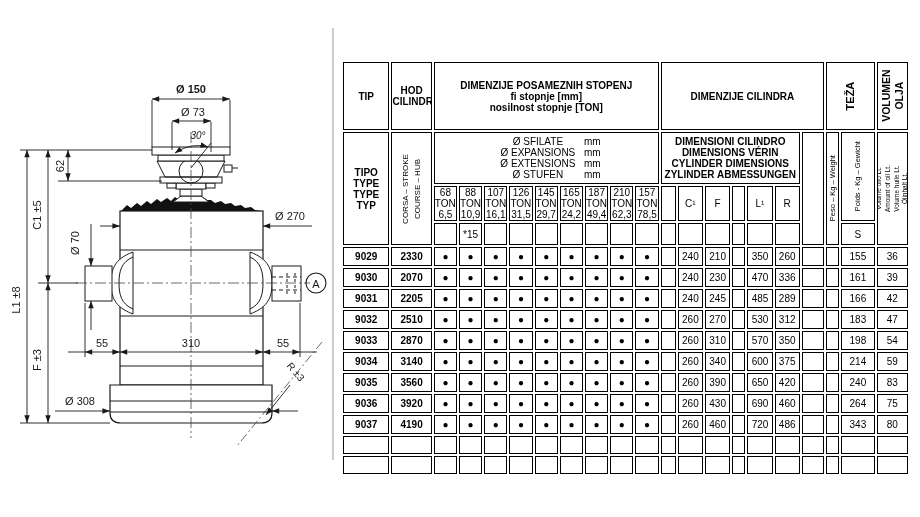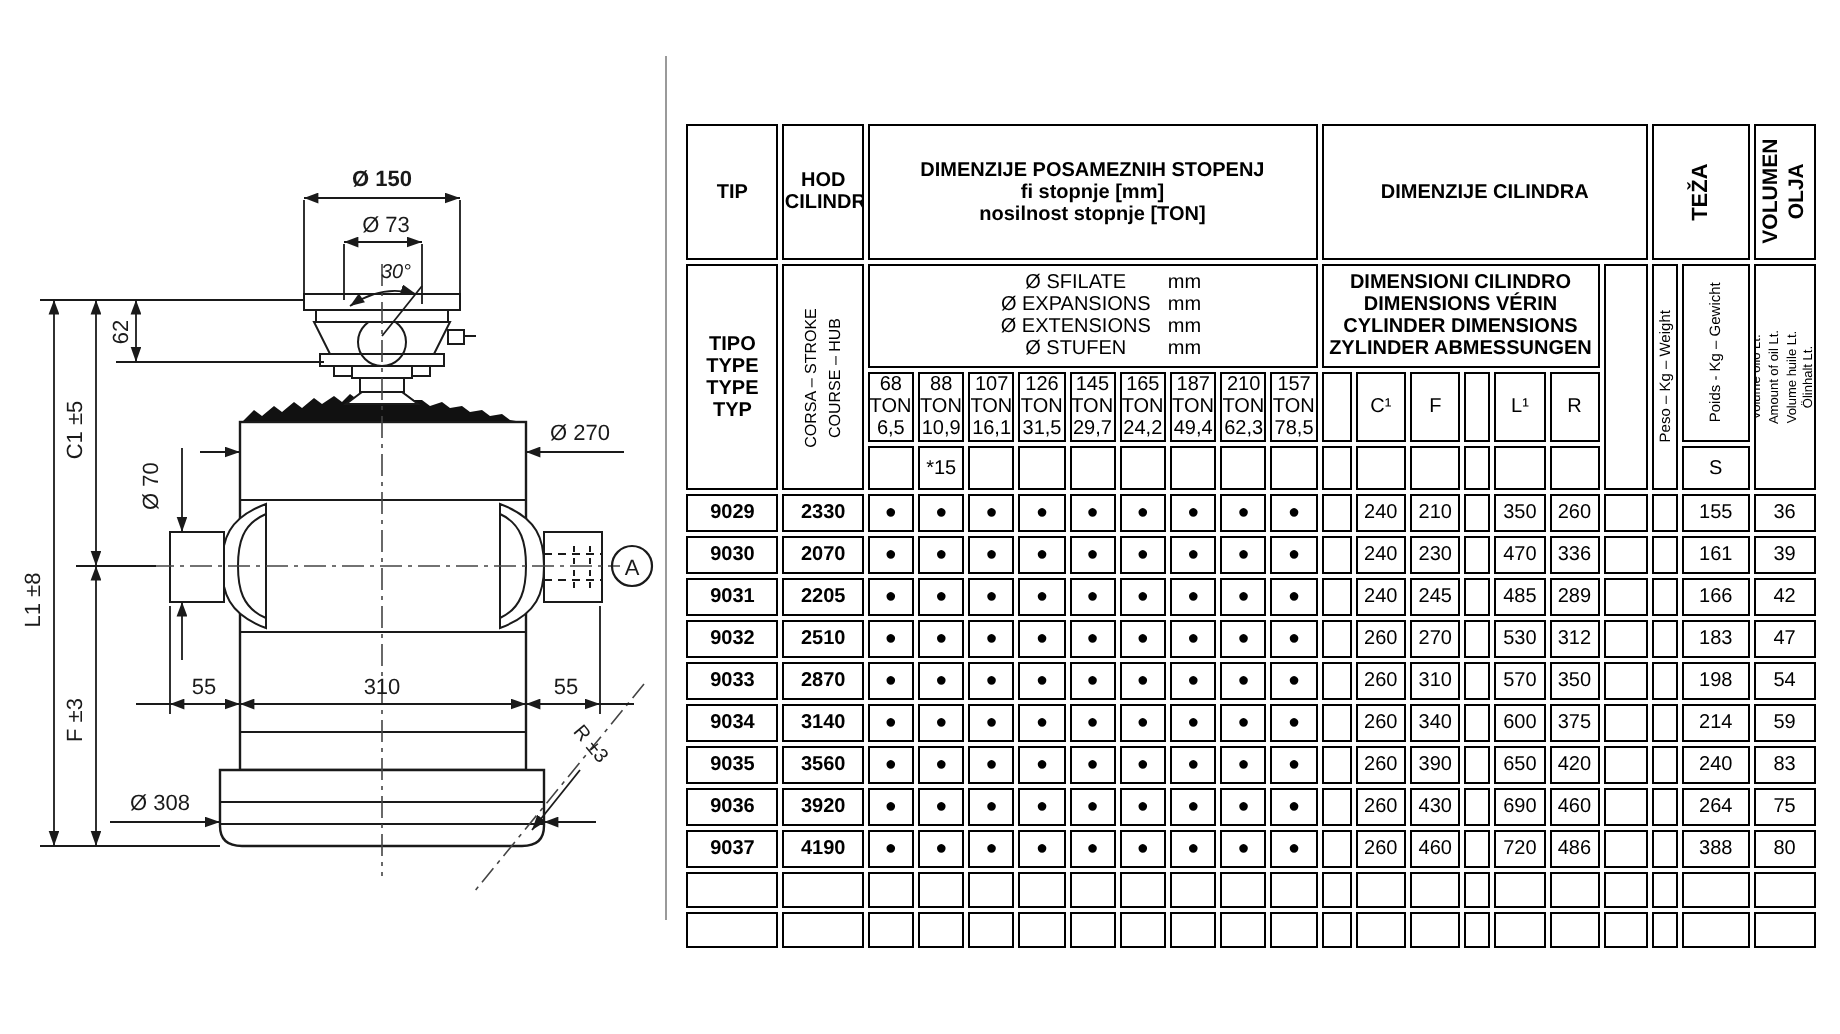--- a/index.html
+++ b/index.html
@@ -540,21 +540,21 @@
           <td class="dot">●</td>
           <td class="dot">●</td>
           <td></td>
           <td>260</td>
           <td>460</td>
           <td></td>
           <td>720</td>
           <td>486</td>
           <td></td>
           <td></td>
-          <td>388</td>
+          <td>343</td>
           <td>80</td>
         </tr>
         <tr class="empty">
           <td class="gray"></td>
           <td></td>
           <td></td>
           <td></td>
           <td></td>
           <td></td>
           <td></td>

